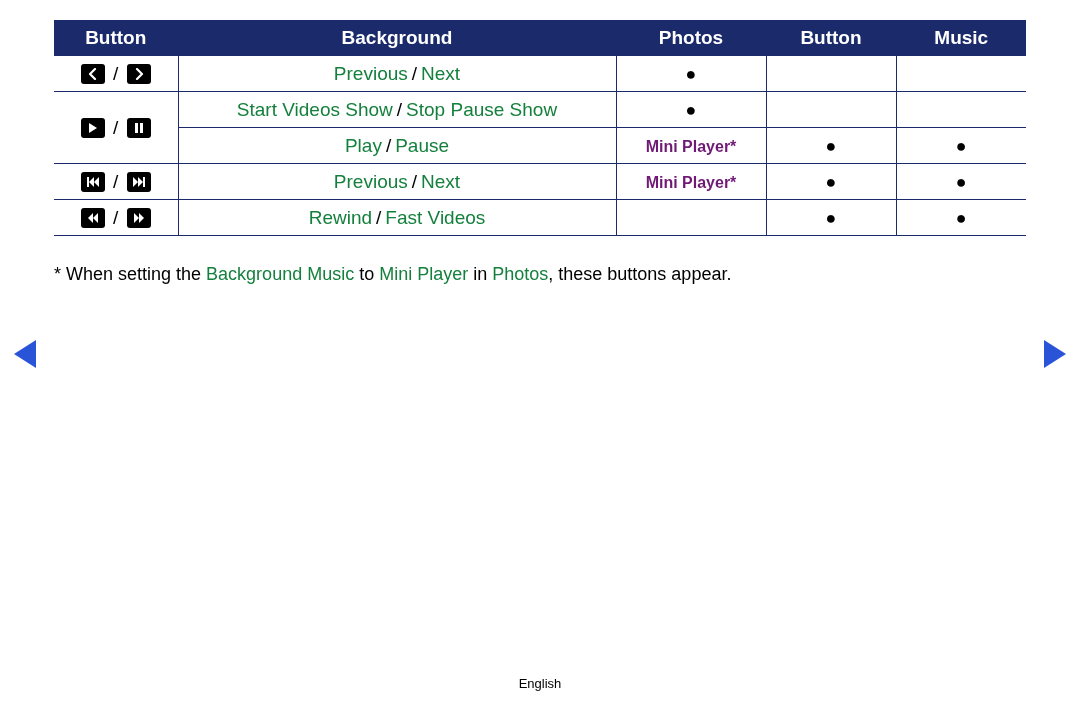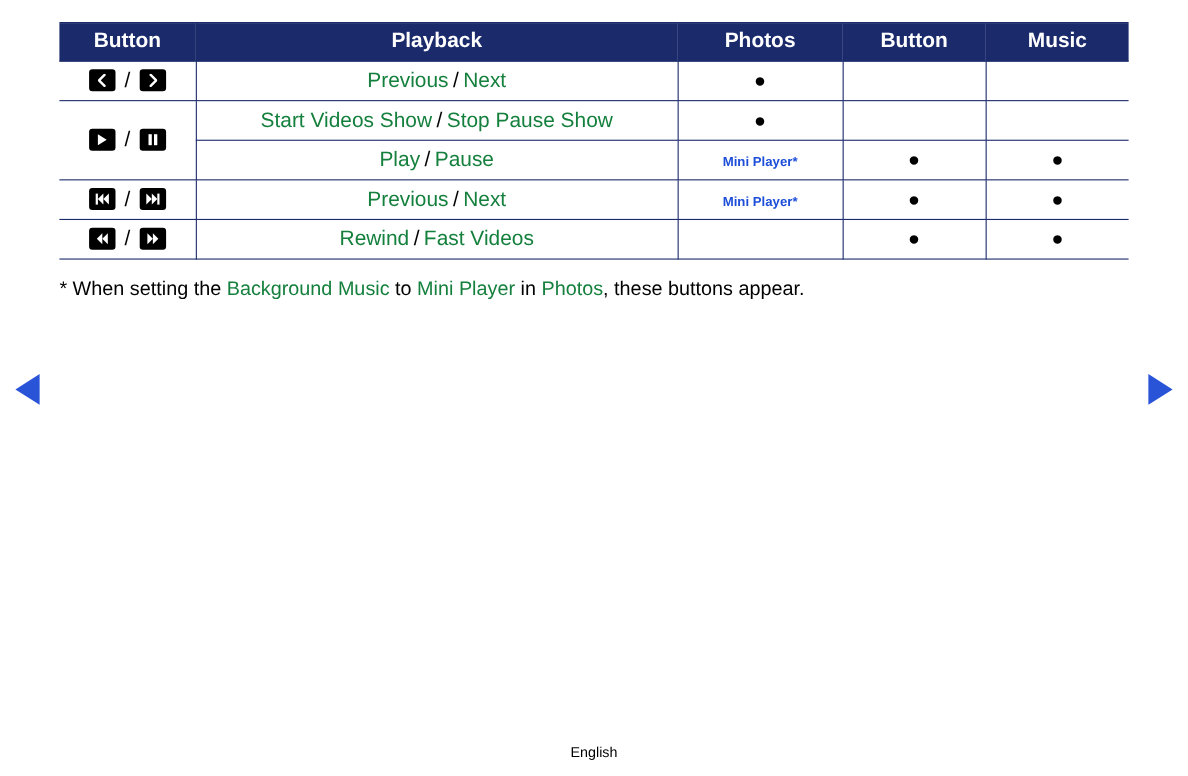--- a/index.html
+++ b/index.html
@@ -52,38 +52,38 @@
     border-left: 1px solid #1b2a6b;
   }
   
   table.playback tr td:first-child { border-left: none; }
   table.playback tr td:last-child  { border-right: none; }
   table.playback th:first-child { border-left: none; }
   table.playback th:last-child  { border-right: none; }
   .blue { color: #15803d; }
   .slash { color: #000; padding: 0 4px; }
   .dot { font-size: 18px; color:#000; }
-  .mini { color:#1d4ed8; font-weight:700; font-size:12px; }
+  .mini { color:#701a75; font-weight:700; font-size:16px; }
   .icon-btn {
     display: inline-flex;
     align-items: center;
     justify-content: center;
     width: 24px;
     height: 20px;
     background: #000;
     border-radius: 3px;
     color: #fff;
     vertical-align: middle;
   }
   .icon-btn svg { display:block; }
   .btn-pair { white-space: nowrap; }
   .btn-pair .slash { padding: 0 3px; }
   .footnote {
     font-size: 18px;
-    margin-top: 14px;
+    margin-top: 26px;
     line-height: 1.4;
   }
   .footnote .blue { font-weight: 400; }
   .nav-arrow {
     position: absolute;
     top: 340px;
     width: 0; height: 0;
     cursor: pointer;
   }
   .nav-left {
@@ -122,21 +122,21 @@
       <col class="col-btn">
         <col class="col-op">
         <col class="col-photo">
         <col class="col-video">
         <col class="col-music">
     </colgroup>
 
     <tbody>
         <tr>
       <th>Button</th>
-      <th>Playback</th>
+      <th>Background</th>
       <th>Photos</th>
       <th>Button</th>
       <th>Music</th>
     </tr>
 
     <tr>
       <td class="btncell">
         <span class="btn-pair">
           <span class="icon-btn">
             <svg width="8" height="12" viewBox="0 0 8 12">

